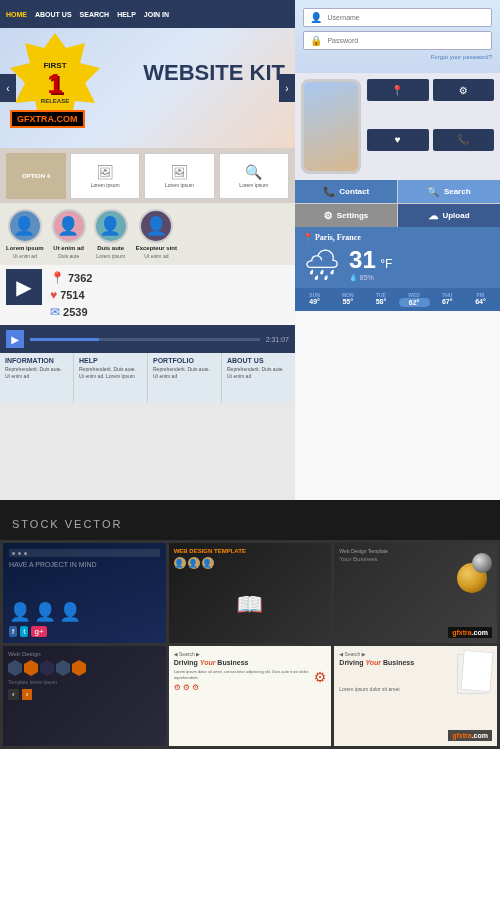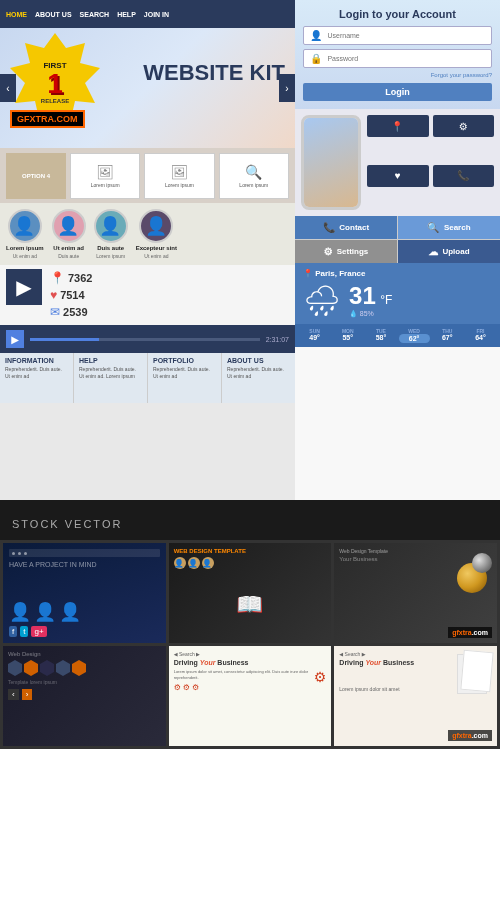--- a/index.html
+++ b/index.html
@@ -427,20 +427,21 @@
     
     .weather-widget {
       background: #4a7ab8;
       padding: 6px 8px;
     }
     .weather-location {
       color: #fff;
       font-size: 8px;
       font-weight: bold;
       margin-bottom: 4px;
+      font-family: Liberation Serif, serif;
     }
     .weather-location-icon { color: #ffcc00; }
     .weather-main {
       display: flex;
       align-items: center;
       gap: 8px;
     }
 
     
     .weather-forecast {
@@ -831,31 +832,29 @@
         <div class="info-col-title">ABOUT US</div>
         <div class="info-col-text">Reprehenderit. Duis aute. Ut enim ad</div>
       </div>
     </div>
 
   </div>
 
   <div class="right-panel">
 
     <div class="login-section">
-      <div class="login-title">Login to your Account</div>
       <div class="login-field">
         <span class="login-field-icon">👤</span>
         <input type="text" placeholder="Username" style="">
       </div>
       <div class="login-field">
         <span class="login-field-icon">🔒</span>
         <input type="password" placeholder="Password" style="">
       </div>
       <div class="forgot-link">Forgot your password?</div>
-      <div class="login-btn">Login</div>
     </div>
 
     <div class="phone-widget-row">
       <div class="phone-mockup">
         <div class="phone-screen"></div>
       </div>
       <div class="widget-grid">
         <div class="widget-item">
           <span class="widget-icon">📍</span>
         </div>

